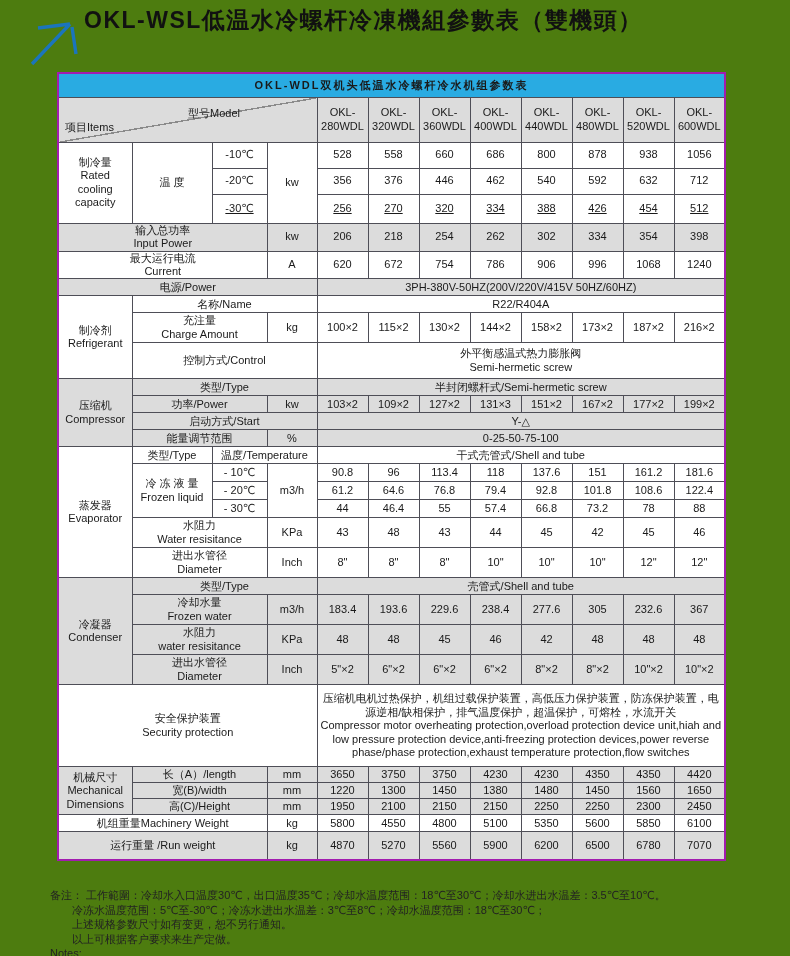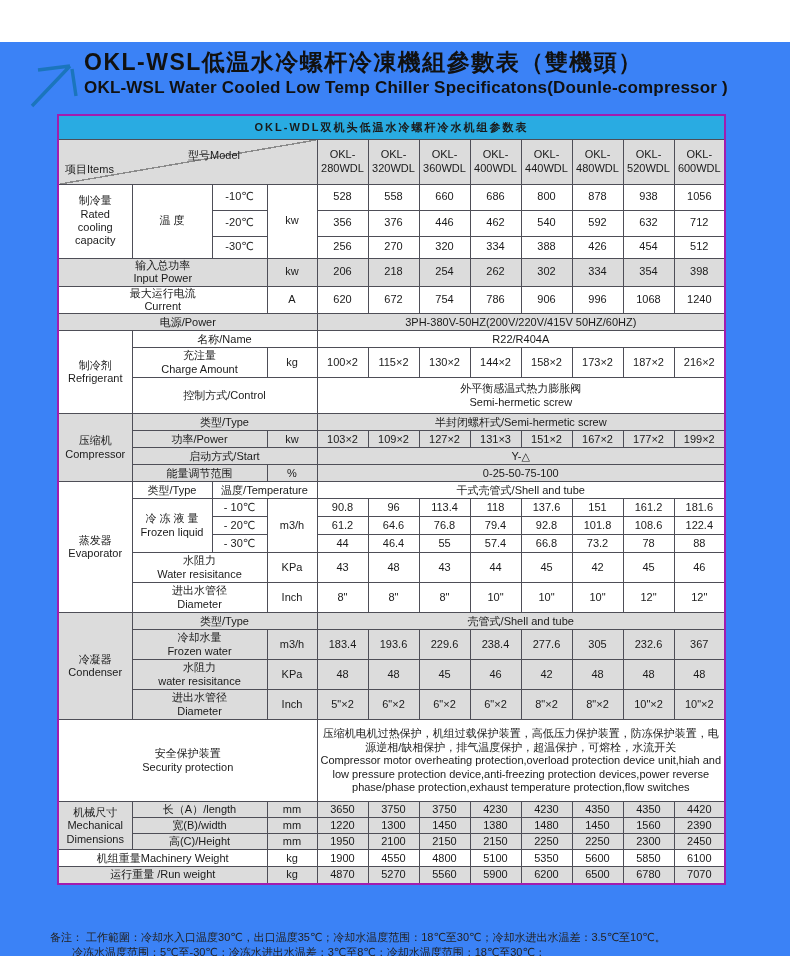--- a/index.html
+++ b/index.html
@@ -1,20 +1,20 @@
 <!DOCTYPE html>
 <html><head>
 <meta charset="utf-8">
 <style>
   html,body{margin:0;padding:0;}
   body{
     width:790px;height:956px;background:#ffffff;position:relative;
     font-family:"Liberation Sans","DejaVu Sans",sans-serif;color:#1a1a1a;
   }
-  .page{position:absolute;inset:0;background:#3b82f6;overflow:hidden;margin-top:42px;}
+  .page{position:absolute;inset:0;background:#4d7c0f;overflow:hidden;}
 
   
   .doc-header{position:absolute;left:22px;top:6px;width:740px;}
   .arrow-logo{position:absolute;left:2px;top:8px;width:58px;height:52px;}
   .titles{margin-left:62px;}
   .title-zh{font-size:23px;font-weight:bold;letter-spacing:1.5px;color:#111;line-height:28px;}
   .title-en{font-size:17px;font-weight:bold;color:#111;line-height:24px;letter-spacing:0.2px;}
 
   
   table.spec{
@@ -60,21 +60,20 @@
 <body>
 
 <div class="page">
 
   <div class="doc-header">
     <svg class="arrow-logo" viewBox="0 0 58 52" fill="none">
       <path d="M14 14 L46 10 M46 10 L8 50 M48 13 L52 40" stroke="#1b75bc" stroke-width="3.4" fill="none" stroke-linejoin="miter"></path>
     </svg>
     <div class="titles">
       <div class="title-zh">OKL-WSL低温水冷螺杆冷凍機組參數表（雙機頭）</div>
-      <div class="title-en">OKL-WSL Water Cooled Low Temp Chiller Specificatons(Dounle-compressor )</div>
     </div>
   </div>
 
   <table class="spec">
     <colgroup>
       <col style="width:74px">
         <col style="width:80px">
         <col style="width:55px">
         <col style="width:50px">
       <col style="width:51px">
@@ -130,21 +129,21 @@
           <td>-20℃</td>
           <td>356</td>
           <td>376</td>
           <td>446</td>
           <td>462</td>
           <td>540</td>
           <td>592</td>
           <td>632</td>
           <td>712</td>
         </tr>
-        <tr class="w" style="height: 22px;">
+        <tr class="w" style="height: 29px; text-decoration: underline;">
           <td>-30℃</td>
           <td>256</td>
           <td>270</td>
           <td>320</td>
           <td>334</td>
           <td>388</td>
           <td>426</td>
           <td>454</td>
           <td>512</td>
         </tr>
@@ -367,47 +366,47 @@
         <tr class="g" style="height: 16px;">
           <td colspan="2">宽(B)/width</td>
           <td>mm</td>
           <td>1220</td>
           <td>1300</td>
           <td>1450</td>
           <td>1380</td>
           <td>1480</td>
           <td>1450</td>
           <td>1560</td>
-          <td>2390</td>
+          <td>1650</td>
         </tr>
         <tr class="g" style="height: 16px; padding-left: 8px;">
           <td colspan="2">高(C)/Height</td>
           <td>mm</td>
           <td>1950</td>
           <td>2100</td>
           <td>2150</td>
           <td>2150</td>
           <td>2250</td>
           <td>2250</td>
           <td>2300</td>
           <td>2450</td>
         </tr>
         <tr class="w" style="height: 17px;">
           <td colspan="3">机组重量Machinery Weight</td>
           <td>kg</td>
-          <td>1900</td>
+          <td>5800</td>
           <td>4550</td>
           <td>4800</td>
           <td>5100</td>
           <td>5350</td>
           <td>5600</td>
           <td>5850</td>
           <td>6100</td>
         </tr>
-        <tr class="g" style="height: 17px;">
+        <tr class="g" style="height: 28px;">
           <td colspan="3">运行重量 /Run weight</td>
           <td>kg</td>
           <td>4870</td>
           <td>5270</td>
           <td>5560</td>
           <td>5900</td>
           <td>6200</td>
           <td>6500</td>
           <td>6780</td>
           <td>7070</td>

